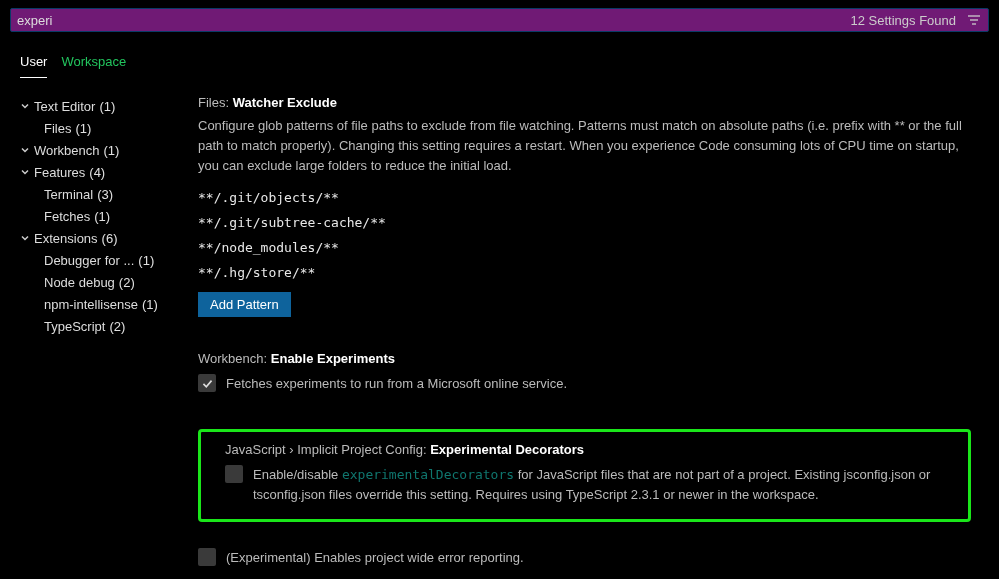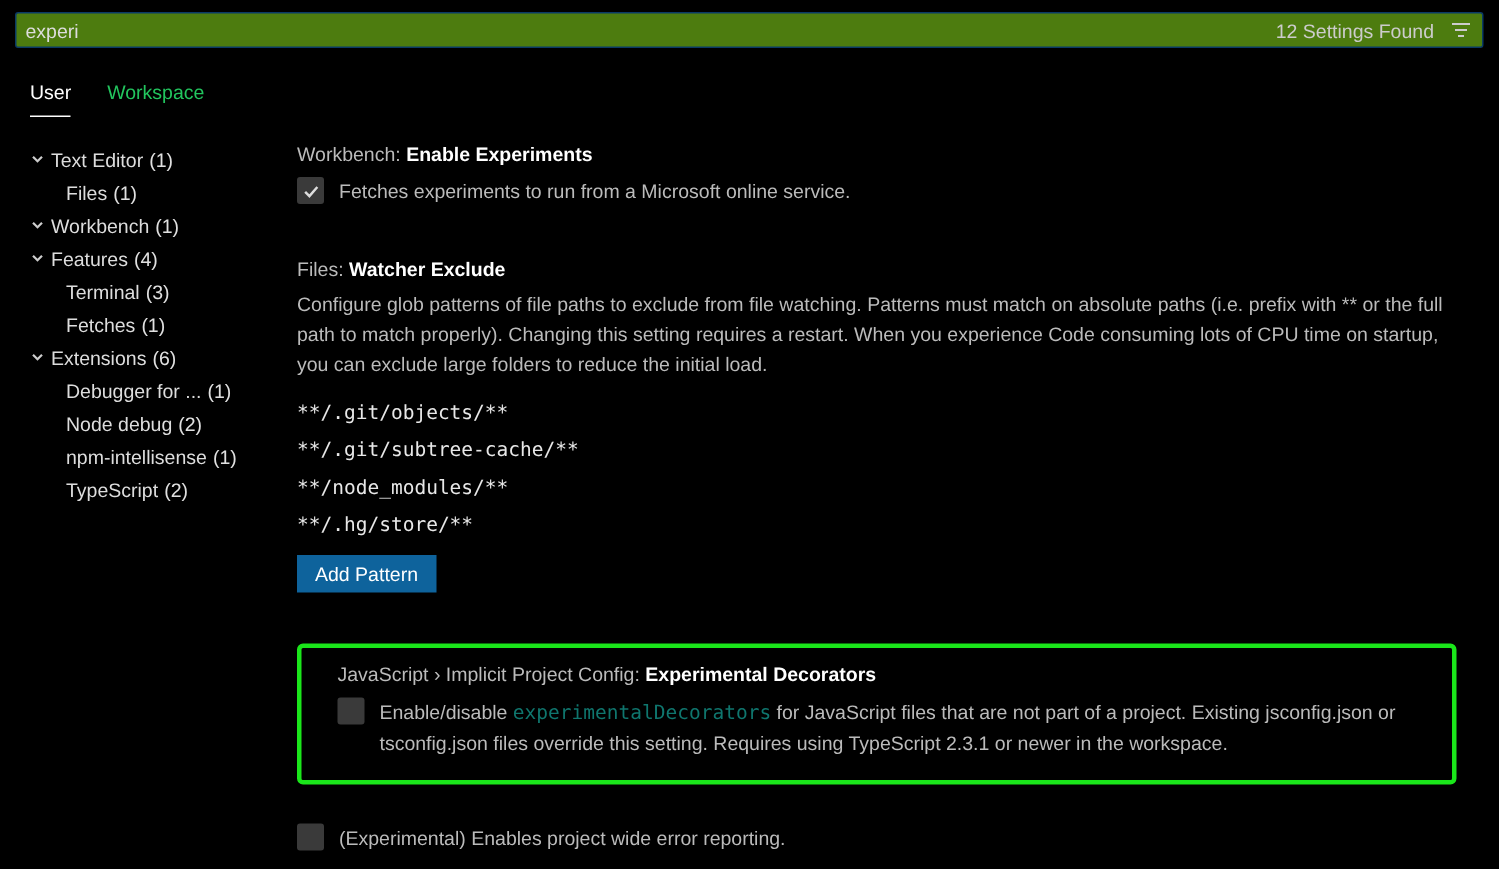--- a/index.html
+++ b/index.html
@@ -7,38 +7,38 @@
     width: 999px; height: 579px;
     background: #000;
     font-family: -apple-system, BlinkMacSystemFont, "Segoe UI", Arial, sans-serif;
     font-size: 13px;
     color: #ccc;
     overflow: hidden;
   }
   .root { padding: 8px 10px 0 10px; }
   .search-wrap {
     display: flex; align-items: center;
-    background: #4d7c0f;
+    background: #701a75;
     border: 1px solid #0a3a66;
     border-radius: 2px;
     height: 24px;
     padding: 0 6px;
   }
   .search-input {
     flex: 1;
     background: transparent; border: none; outline: none;
     color: #ddd; font-size: 13px;
   }
   .search-results {
     color: #ccc; font-size: 13px; white-space: nowrap; margin-left: 8px;
   }
   .filter-icon { margin-left: 10px; display: inline-flex; }
   .filter-icon svg { width: 16px; height: 16px; }
   .tabs {
-    display: flex; gap: 24px;
+    display: flex; gap: 14px;
     margin-top: 18px;
     padding-left: 10px;
     border-bottom: 1px solid rgba(255,255,255,0);
     align-items: center;
   }
   .tab {
     padding: 4px 0 8px 0;
     color: #22c55e;
     cursor: pointer;
     border-bottom: 1px solid transparent;
@@ -190,48 +190,48 @@
         <div class="tree-item leaf">
           <span>TypeScript</span>
           <span class="count"> (2)</span>
         </div>
       </div>
 
     <div class="content">
 
       <div class="setting-block">
         <div class="setting-title">
-          <span>Workbench:</span>
-          <span class="bold">Enable Experiments</span>
-        </div>
-        <div class="checkbox-row">
-          <span class="checkbox">
-            <svg viewBox="0 0 16 16" fill="none" stroke="#ddd" stroke-width="2">
-                <polyline points="3,8.5 6.5,12 13,4.5"></polyline>
-              </svg>
-          </span>
-          <span class="setting-desc" style="margin-top:0">Fetches experiments to run from a Microsoft online service.</span>
-        </div>
-      </div>
-
-      <div class="setting-block">
-        <div class="setting-title">
           <span>Files:</span>
           <span class="bold">Watcher Exclude</span>
         </div>
         <div class="setting-desc">Configure glob patterns of file paths to exclude from file watching. Patterns must match on absolute paths (i.e. prefix with ** or the full path to match properly). Changing this setting requires a restart. When you experience Code consuming lots of CPU time on startup, you can exclude large folders to reduce the initial load.</div>
         <div class="glob-list" id="glob-list">
             <div class="glob-item">**/.git/objects/**</div>
             <div class="glob-item">**/.git/subtree-cache/**</div>
             <div class="glob-item">**/node_modules/**</div>
             <div class="glob-item">**/.hg/store/**</div>
           </div>
         <div class="add-btn">Add Pattern</div>
       </div>
 
+      <div class="setting-block">
+        <div class="setting-title">
+          <span>Workbench:</span>
+          <span class="bold">Enable Experiments</span>
+        </div>
+        <div class="checkbox-row">
+          <span class="checkbox">
+            <svg viewBox="0 0 16 16" fill="none" stroke="#ddd" stroke-width="2">
+                <polyline points="3,8.5 6.5,12 13,4.5"></polyline>
+              </svg>
+          </span>
+          <span class="setting-desc" style="margin-top:0">Fetches experiments to run from a Microsoft online service.</span>
+        </div>
+      </div>
+
       <div class="highlight-box">
         <div class="setting-title">
           <span>JavaScript › Implicit Project Config:</span>
           <span class="bold">Experimental Decorators</span>
         </div>
         <div class="checkbox-row">
           <span class="checkbox"></span>
           <span class="setting-desc" style="margin-top:0">
             <span>Enable/disable </span><span class="code-inline">experimentalDecorators</span><span> for JavaScript files that are not part of a project. Existing jsconfig.json or tsconfig.json files override this setting. Requires using TypeScript 2.3.1 or newer in the workspace.</span>
           </span>

